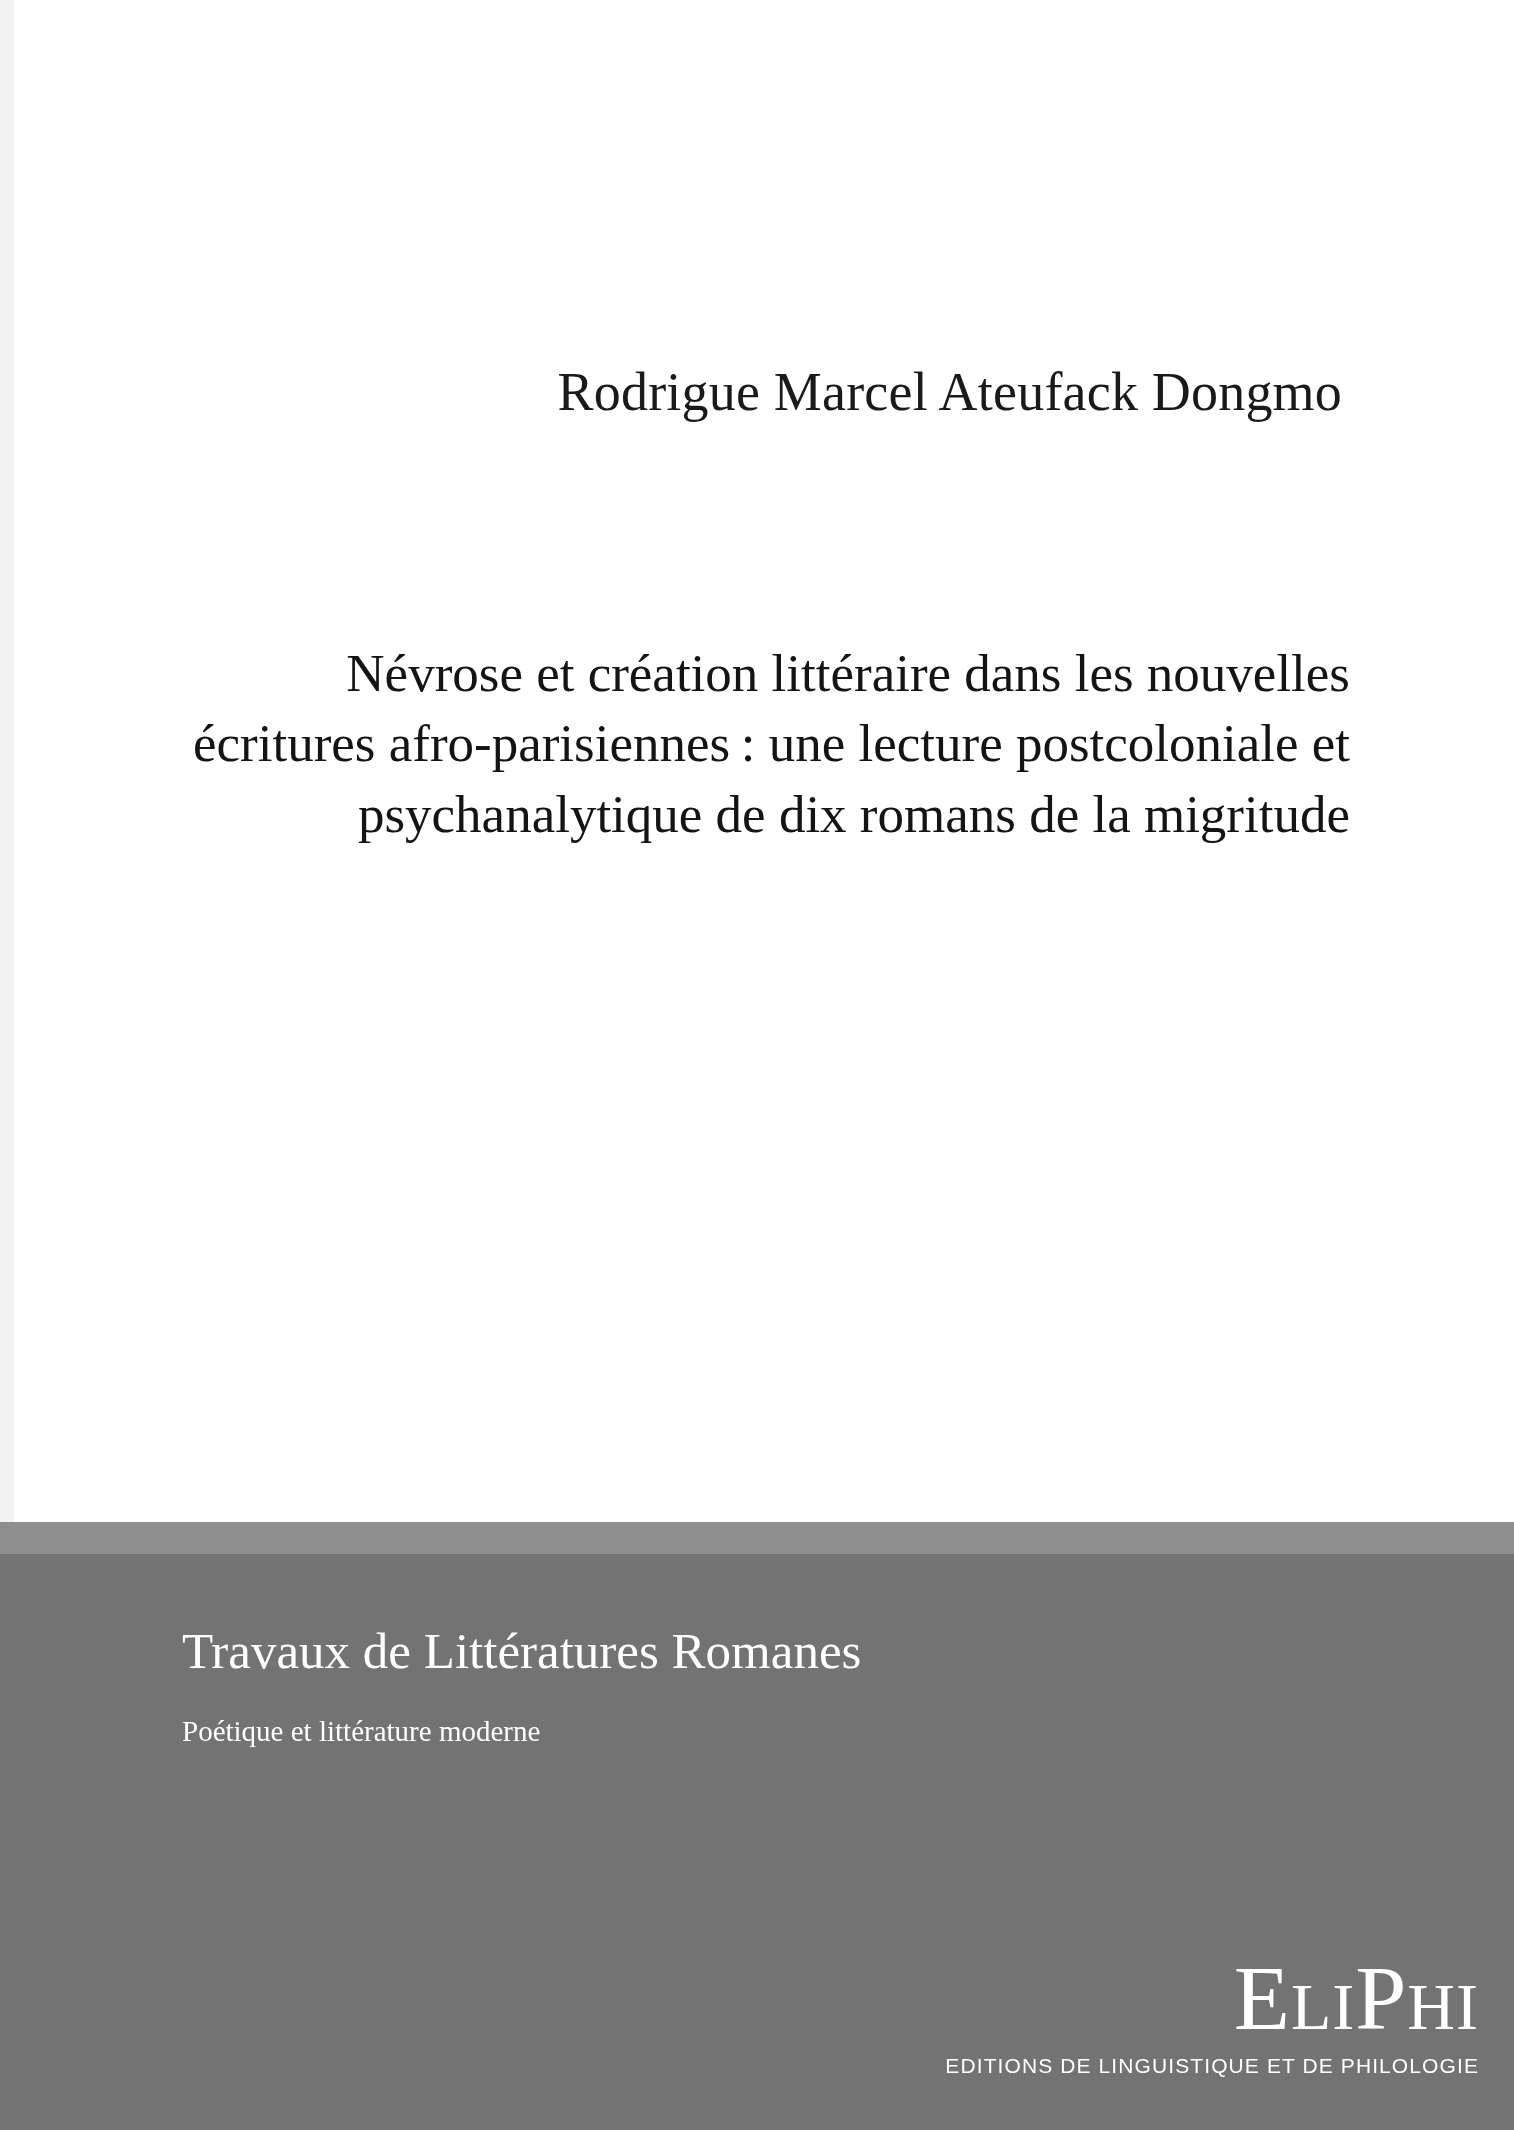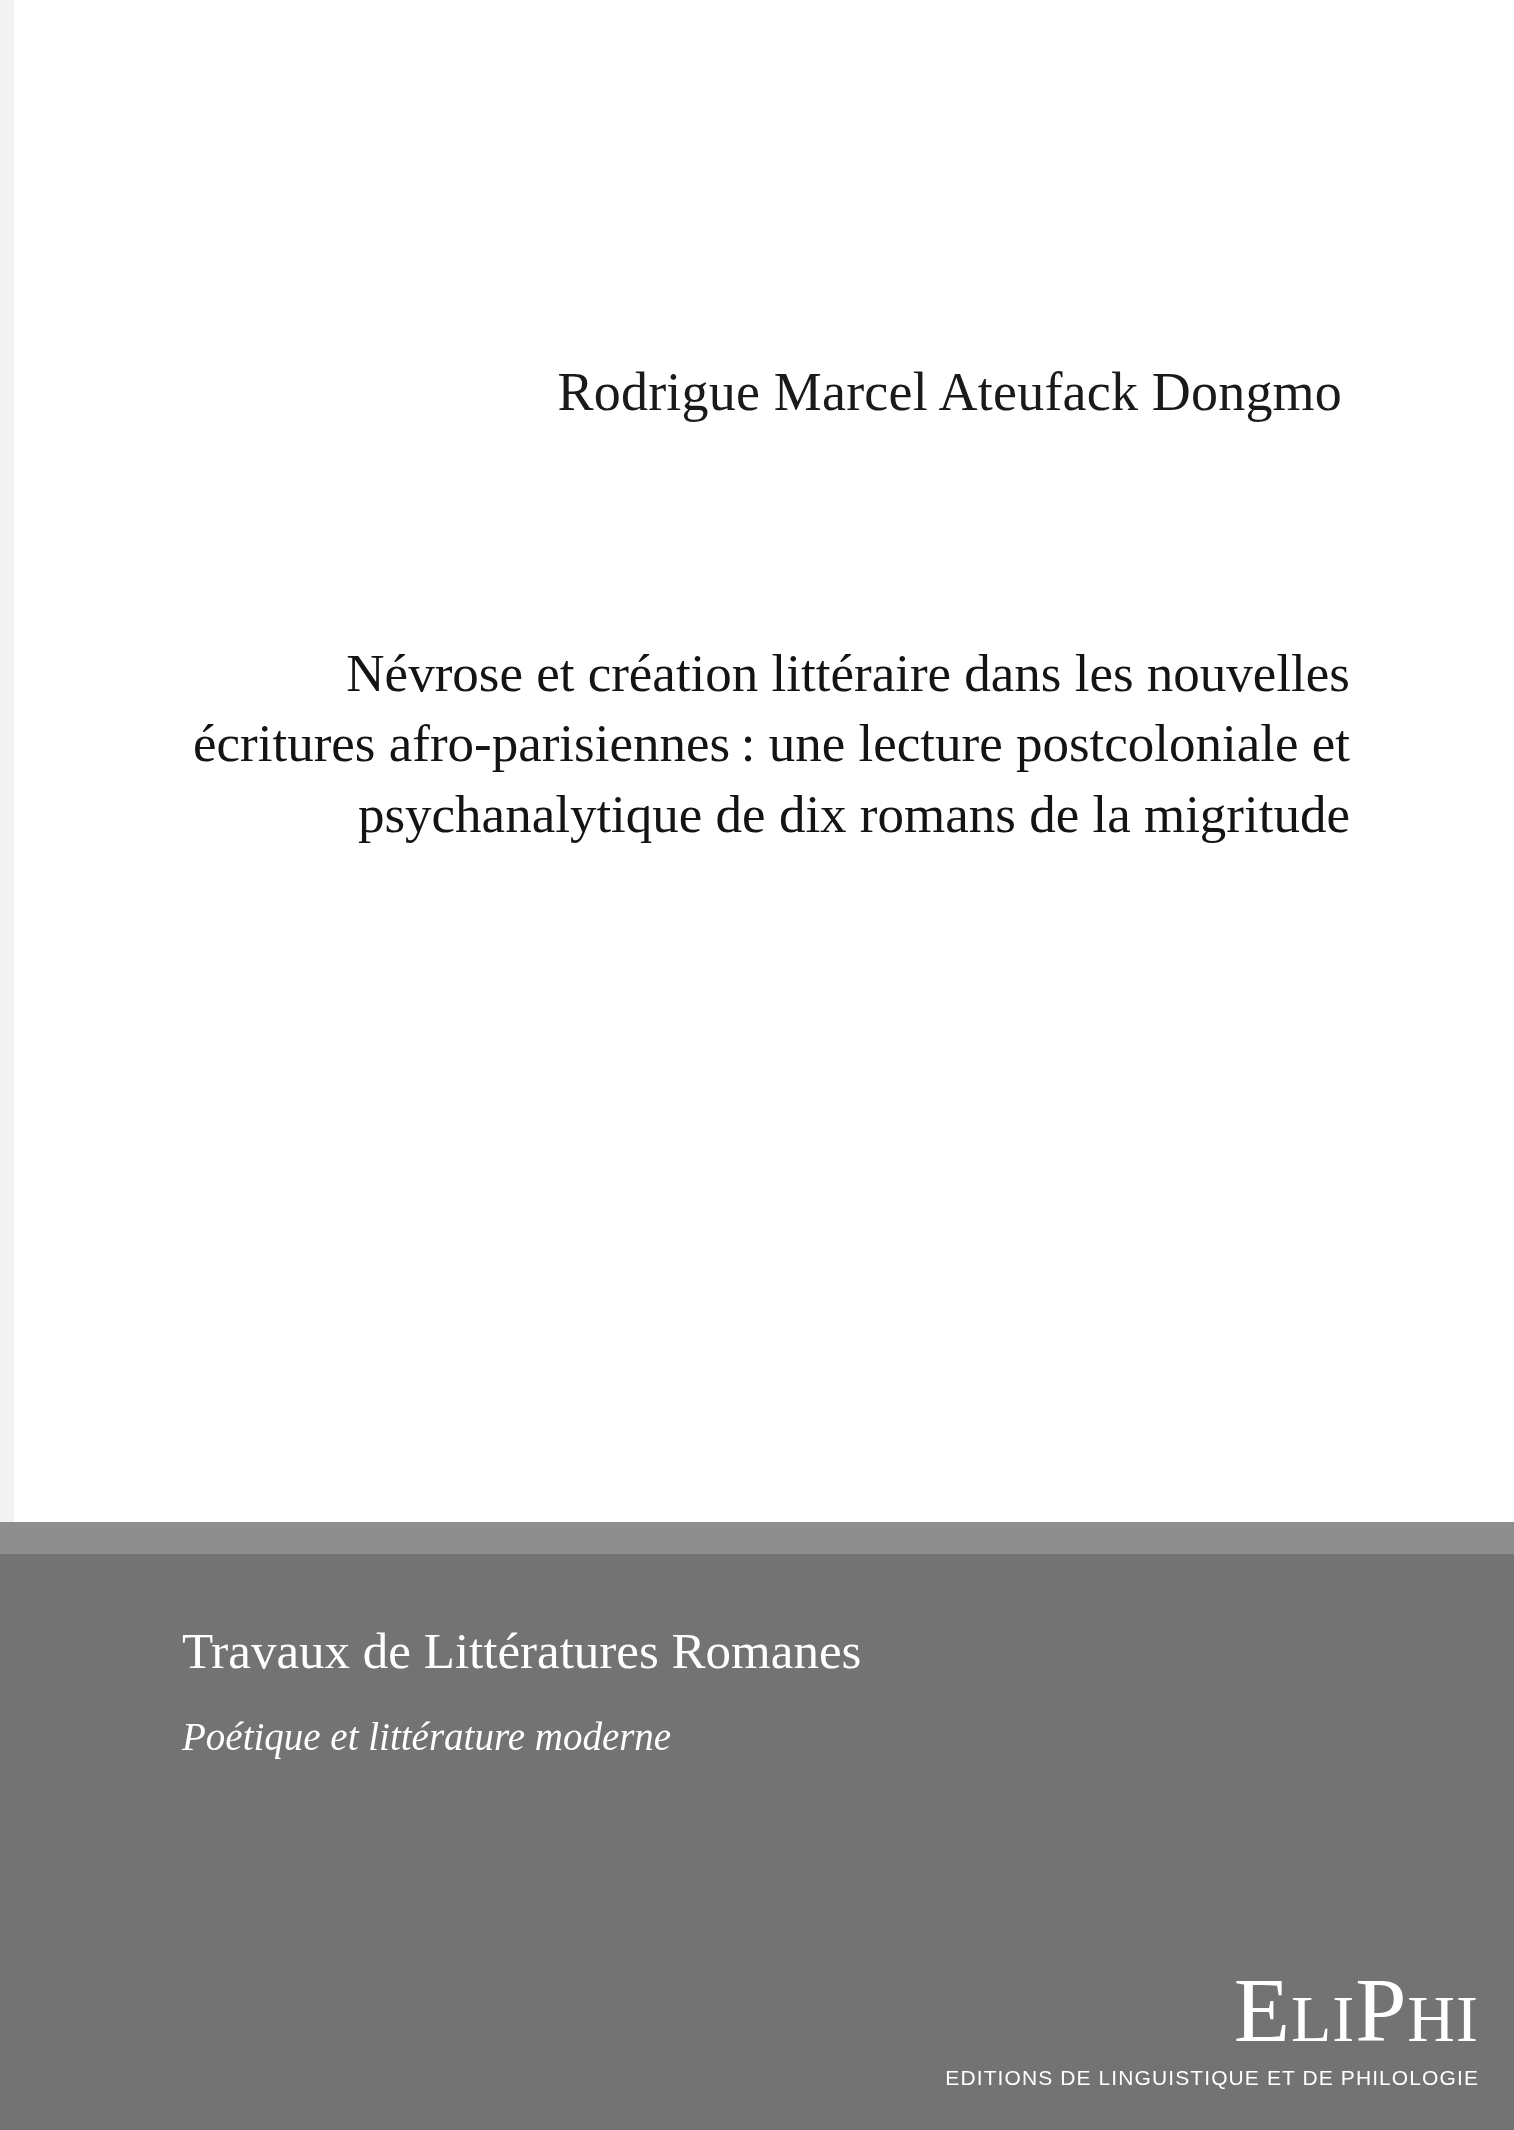--- a/index.html
+++ b/index.html
@@ -93,32 +93,31 @@
     top: 68px;
     font-size: 51px;
     color: #ffffff;
     line-height: 1.15;
     white-space: nowrap;
   }
   .series-subtitle {
     position: absolute;
     left: 182px;
     top: 160px;
-    font-size: 39px;
-    font-style: italic;
+    font-size: 29px;
     color: #ffffff;
     line-height: 1.2;
     white-space: nowrap;
   }
 
   
   .logo-block {
     position: absolute;
     right: 35px;
-    bottom: 40px;
+    bottom: 52px;
     text-align: right;
     margin-top: 16px;
   }
   .logo-word {
     font-family: "Liberation Serif", serif;
     font-size: 92px;
     color: #ffffff;
     line-height: 1;
     letter-spacing: 1px;
     white-space: nowrap;

